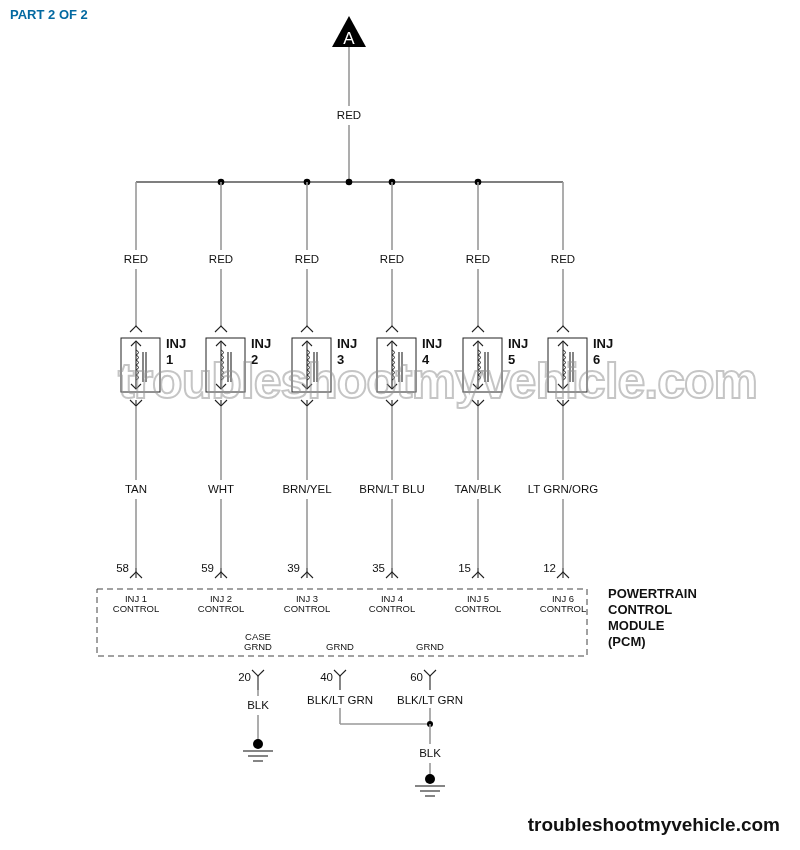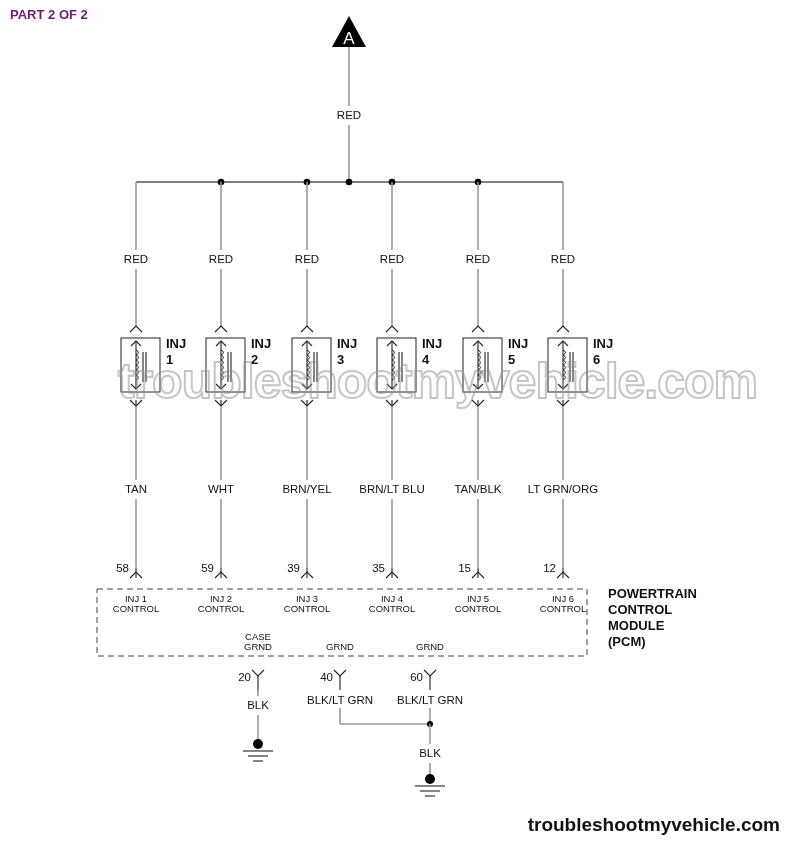--- a/index.html
+++ b/index.html
@@ -1,18 +1,18 @@
 <!DOCTYPE html>
 <html><head>
 <meta charset="utf-8">
 <style>
   html, body { margin: 0; padding: 0; background: #ffffff; }
   body { width: 800px; height: 850px; position: relative; overflow: hidden; font-family: "Liberation Sans", sans-serif; }
   #diagram { position: absolute; left: 0; top: 0; width: 800px; height: 850px; }
-  .part-label { position: absolute; left: 10px; top: 7px; font-weight: bold; font-size: 13px; color: #701a75; }
+  .part-label { position: absolute; left: 10px; top: 7px; font-weight: bold; font-size: 13px; color: #0369a1; }
   .footer-url { position: absolute; right: 20px; top: 814px; font-weight: bold; font-size: 19px; color: #111; }
   .watermark { position: absolute; left: 118px; top: 352px; font-weight: bold; font-size: 50px; letter-spacing: -1px;
                color: rgba(255,255,255,0.0); -webkit-text-stroke: 2px rgba(150,150,150,0.55); white-space: nowrap; }
   .wtxt { font-family: "Liberation Sans", sans-serif; font-size: 11.5px; fill: #111; }
   .small { font-family: "Liberation Sans", sans-serif; font-size: 9.5px; fill: #111; }
   .bold { font-family: "Liberation Sans", sans-serif; font-weight: bold; font-size: 13px; fill: #111; }
   .wire { stroke: #999; stroke-width: 1.6; fill: none; }
   .bus { stroke: #555; stroke-width: 1.3; fill: none; }
   .blk { stroke: #222; stroke-width: 1.1; fill: none; }
 </style>

